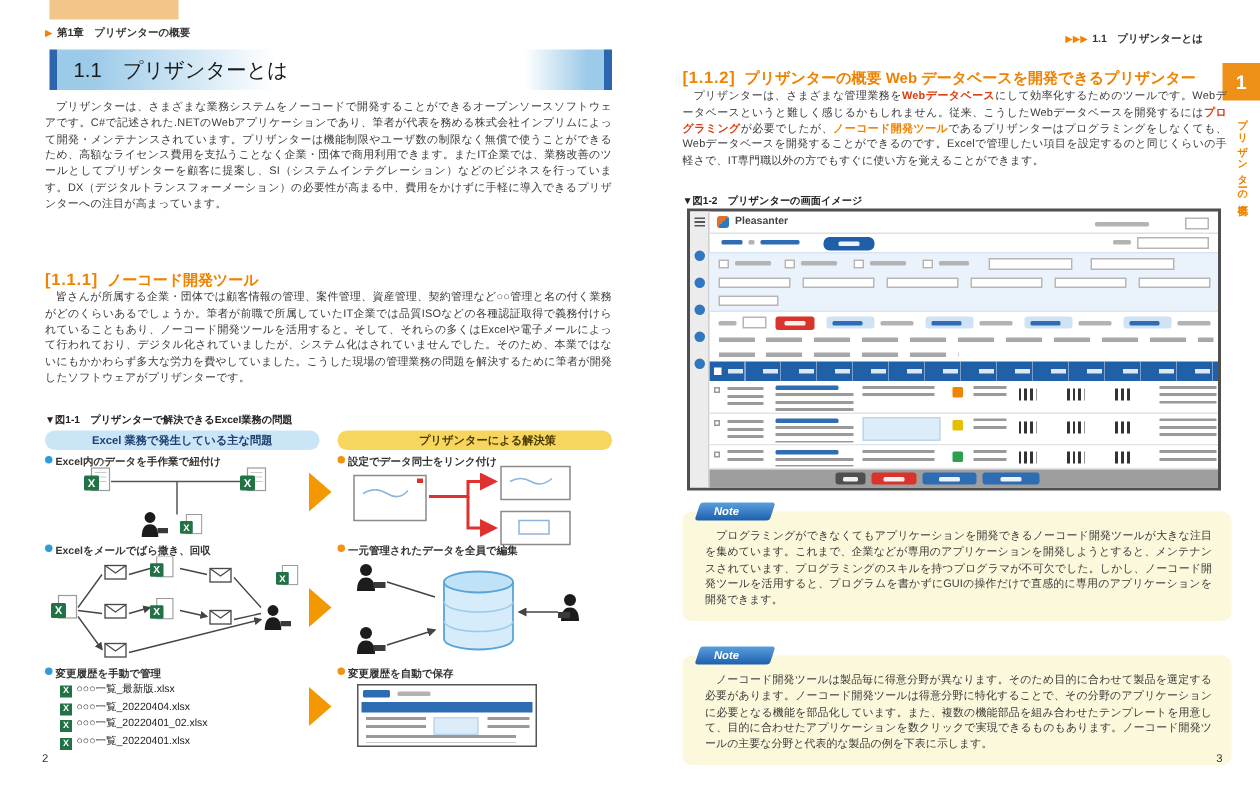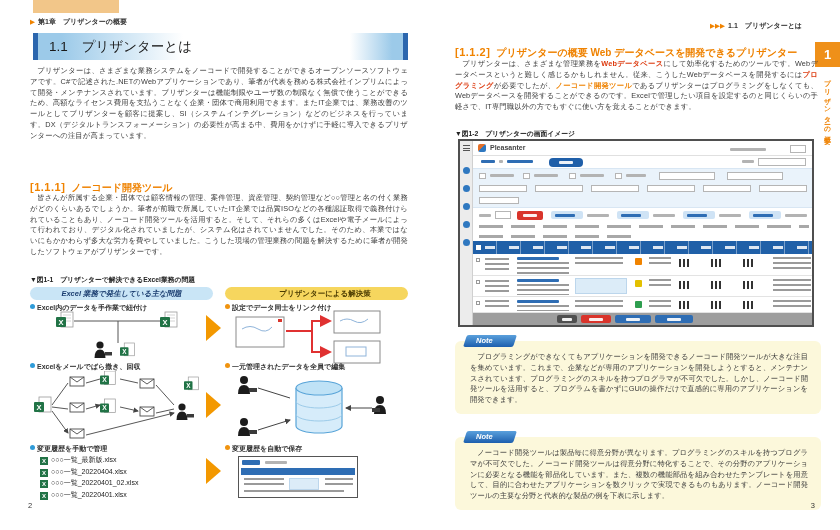--- a/index.html
+++ b/index.html
@@ -128,21 +128,21 @@
 
     <p class="para" style="left:30px; top:66px; width:378px;">プリザンターは、さまざまな業務システムをノーコードで開発することができるオープンソースソフトウェアです。C#で記述された.NETのWebアプリケーションであり、筆者が代表を務める株式会社インプリムによって開発・メンテナンスされています。プリザンターは機能制限やユーザ数の制限なく無償で使うことができるため、高額なライセンス費用を支払うことなく企業・団体で商用利用できます。またIT企業では、業務改善のツールとしてプリザンターを顧客に提案し、SI（システムインテグレーション）などのビジネスを行っています。DX（デジタルトランスフォーメーション）の必要性が高まる中、費用をかけずに手軽に導入できるプリザンターへの注目が高まっています。</p>
 
     <div class="subhead" style="left:30px; top:177px;">
       <span class="snum">[1.1.1]</span><span class="stitle">ノーコード開発ツール</span>
     </div>
     <p class="para" style="left:30px; top:193px; width:378px;">皆さんが所属する企業・団体では顧客情報の管理、案件管理、資産管理、契約管理など○○管理と名の付く業務がどのくらいあるでしょうか。筆者が前職で所属していたIT企業では品質ISOなどの各種認証取得で義務付けられていることもあり、ノーコード開発ツールを活用すると。そして、それらの多くはExcelや電子メールによって行われており、デジタル化されていましたが、システム化はされていませんでした。そのため、本業ではないにもかかわらず多大な労力を費やしていました。こうした現場の管理業務の問題を解決するために筆者が開発したソフトウェアがプリザンターです。</p>
 
     <div class="figcap" style="left:30px; top:275px;">▼図1-1　プリザンターで解決できるExcel業務の問題</div>
 
-    <div class="pill pill-b" style="left:30px; top:287px; width:183px;font-style:italic;">Excel 業務で発生している主な問題</div>
+    <div class="pill pill-b" style="left:30px; top:287px; width:183px;">Excel 業務で発生している主な問題</div>
     <div class="pill pill-y" style="left:225px; top:287px; width:183px;">プリザンターによる解決策</div>
 
     <div class="bullet" style="left:30px; top:303px;"><span class="bdot bdot-b"></span><span>Excel内のデータを手作業で紐付け</span></div>
     <div class="bullet" style="left:225px; top:303px;"><span class="bdot bdot-o"></span><span>設定でデータ同士をリンク付け</span></div>
 
     <svg class="abs" style="left:42px; top:311px;" width="160" height="50" viewBox="0 0 160 50">
       <line x1="32" y1="10" x2="120" y2="10" stroke="#555" stroke-width="1"></line>
       <line x1="76" y1="10" x2="76" y2="32" stroke="#555" stroke-width="1"></line>
       <g transform="translate(14,1)">
         <rect x="5" y="0" width="12" height="15" fill="#fff" stroke="#9a9a9a" stroke-width="0.8"></rect>
@@ -456,19 +456,19 @@
     <div class="note" style="top:341px;">
       <div class="ribbon">
           <span class="rtext">Note</span>
         </div>
       <p class="nbody">プログラミングができなくてもアプリケーションを開発できるノーコード開発ツールが大きな注目を集めています。これまで、企業などが専用のアプリケーションを開発しようとすると、メンテナンスされています、プログラミングのスキルを持つプログラマが不可欠でした。しかし、ノーコード開発ツールを活用すると、プログラムを書かずにGUIの操作だけで直感的に専用のアプリケーションを開発できます。</p>
     </div>
     <div class="note" style="top:437px;">
       <div class="ribbon">
           <span class="rtext">Note</span>
         </div>
-      <p class="nbody">ノーコード開発ツールは製品毎に得意分野が異なります。プログラミングのスキルを持つプログラマが不可欠でした。ノーコード開発ツールは得意分野に特化することで、その分野のアプリケーションに必要となる機能を部品化しています。また、複数の機能部品を組み合わせたテンプレートを用意して、目的に合わせたアプリケーションを数クリックで実現できるものもあります。ノーコード開発ツールの主要な分野と代表的な製品の例を下表に示します。</p>
+      <p class="nbody">ノーコード開発ツールは製品毎に得意分野が異なります。そのため目的に合わせて製品を選定する必要があります。ノーコード開発ツールは得意分野に特化することで、その分野のアプリケーションに必要となる機能を部品化しています。また、複数の機能部品を組み合わせたテンプレートを用意して、目的に合わせたアプリケーションを数クリックで実現できるものもあります。ノーコード開発ツールの主要な分野と代表的な製品の例を下表に示します。</p>
     </div>
 
     <div class="pagenum" style="right:25px; top:501px;">3</div>
   </div>
 
 </div>
 
 </body></html>

